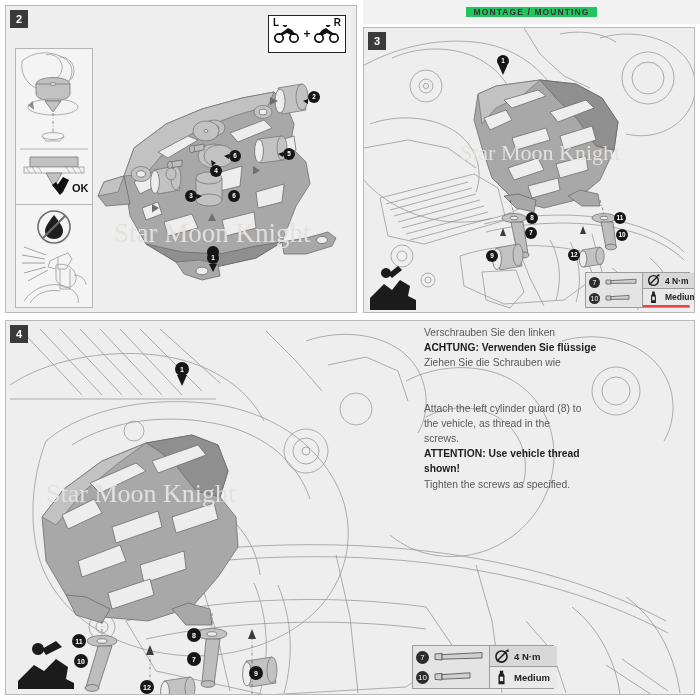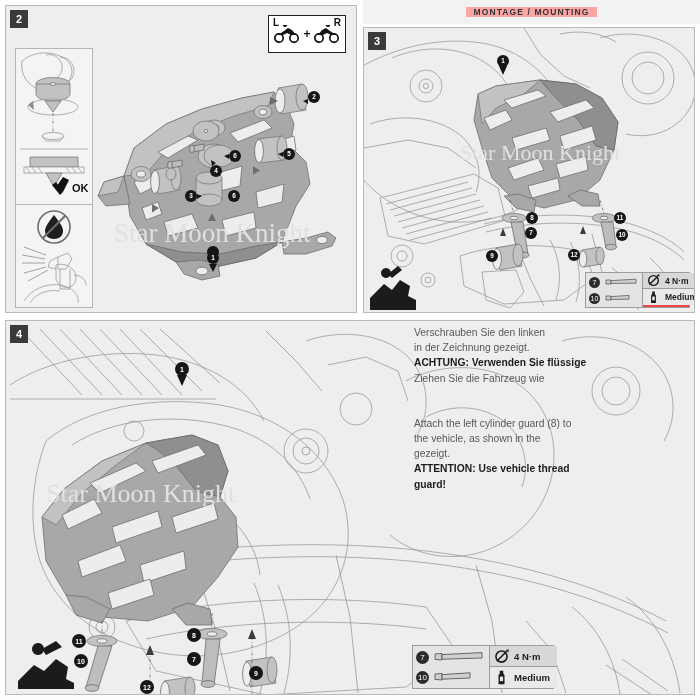--- a/index.html
+++ b/index.html
@@ -15,21 +15,21 @@
   .badge{position:absolute;width:18px;height:18px;background:#3a3a3a;color:#fff;
          font-size:11px;font-weight:bold;display:flex;align-items:center;justify-content:center;
          z-index:40;font-family:"Liberation Sans",sans-serif;}
 
   
   .hdr{position:absolute;left:363px;top:0;width:337px;height:24px;background:#f2f2f2;
        display:flex;align-items:center;justify-content:center;box-sizing:border-box;}
   .hdr-line-top{position:absolute;left:363px;top:7px;width:337px;height:1px;background:#9a9a9a;}
   .hdr-line-bot{position:absolute;left:363px;top:22px;width:337px;height:1px;background:#9a9a9a;}
   .hdr-txt{font-size:8.5px;font-weight:bold;letter-spacing:1.1px;color:#333;
-           background:#fca5a5;padding:0 8px;position:relative;z-index:3;}
+           background:#22c55e;padding:0 8px;position:relative;z-index:3;}
 
   
   .lr-box{position:absolute;right:10px;top:9px;width:78px;height:38px;background:#fff;
           border:1.6px solid #222;box-sizing:border-box;display:flex;align-items:center;
           justify-content:center;gap:3px;z-index:30;}
   .lr-lab{position:absolute;font-size:10px;font-weight:bold;color:#111;}
   .lr-l{left:4px;top:1px;}
   .lr-r{right:4px;top:1px;}
   .plus{font-size:12px;font-weight:bold;color:#111;line-height:1;}
 
@@ -45,21 +45,21 @@
   .tq-prow{display:flex;align-items:center;gap:3px;height:14px;}
   .tq-dot{width:11px;height:11px;border-radius:50%;background:#2b2b2b;color:#fff;
           font-size:7px;display:flex;align-items:center;justify-content:center;flex:0 0 auto;}
   .tq-right{display:flex;flex-direction:column;}
   .tq-cell{display:flex;align-items:center;gap:5px;padding:0 7px 0 4px;height:16px;
            box-sizing:border-box;border-bottom:1px solid #9c9c9c;background:#d8d8d8;}
   .tq-cell:last-child{border-bottom:none;background:#e9e9e9;}
   .tq-val{font-size:8.5px;font-weight:bold;color:#1d1d1d;white-space:nowrap;}
 
   
-  .textpanel{position:absolute;left:414px;top:325px;width:272px;height:300px;}
+  .textpanel{position:absolute;left:424px;top:325px;width:272px;height:300px;}
   .tline{font-size:10.3px;color:#585858;line-height:15.2px;white-space:pre;}
   .tline.b{font-weight:bold;color:#1c1c1c;}
   .tgap{height:15px;}
 
   
   .wm{position:absolute;color:#e3e0dd;font-family:"Liberation Serif",serif;
       pointer-events:none;z-index:25;white-space:nowrap;}
 
   svg{display:block;}
   .ln{fill:none;stroke:#9a9a9a;stroke-width:0.8;}
@@ -698,28 +698,28 @@
           </div>
         </div>
       </div>
     </div>
     <div class="badge" style="left:4px;top:4px;">4</div>
   </div>
 
   <div class="textpanel">
     <div>
       <div class="tline">Verschrauben Sie den linken</div>
-      <div class="tline">in der Zeichnung gezeigt.</div>
       <div class="tline b">ACHTUNG: Verwenden Sie flüssige</div>
-      <div class="tline">Ziehen Sie die Fahrzeug wie</div>
+      <div class="tline">Ziehen Sie die Schrauben wie</div>
     </div>
     <div class="tgap"></div>
     <div class="tgap"></div>
     <div>
       <div class="tline">Attach the left cylinder guard (8) to</div>
-      <div class="tline">the vehicle, as shown in the</div>
-      <div class="tline">gezeigt.</div>
+      <div class="tline">the vehicle, as thread in the</div>
+      <div class="tline">screws.</div>
       <div class="tline b">ATTENTION: Use vehicle thread</div>
-      <div class="tline b">guard!</div>
+      <div class="tline b">shown!</div>
+      <div class="tline">Tighten the screws as specified.</div>
     </div>
   </div>
 
 </div>
 
 </body></html>

